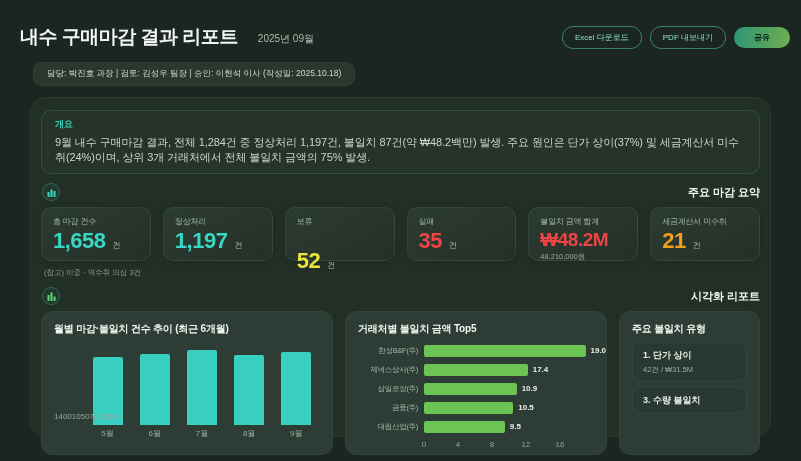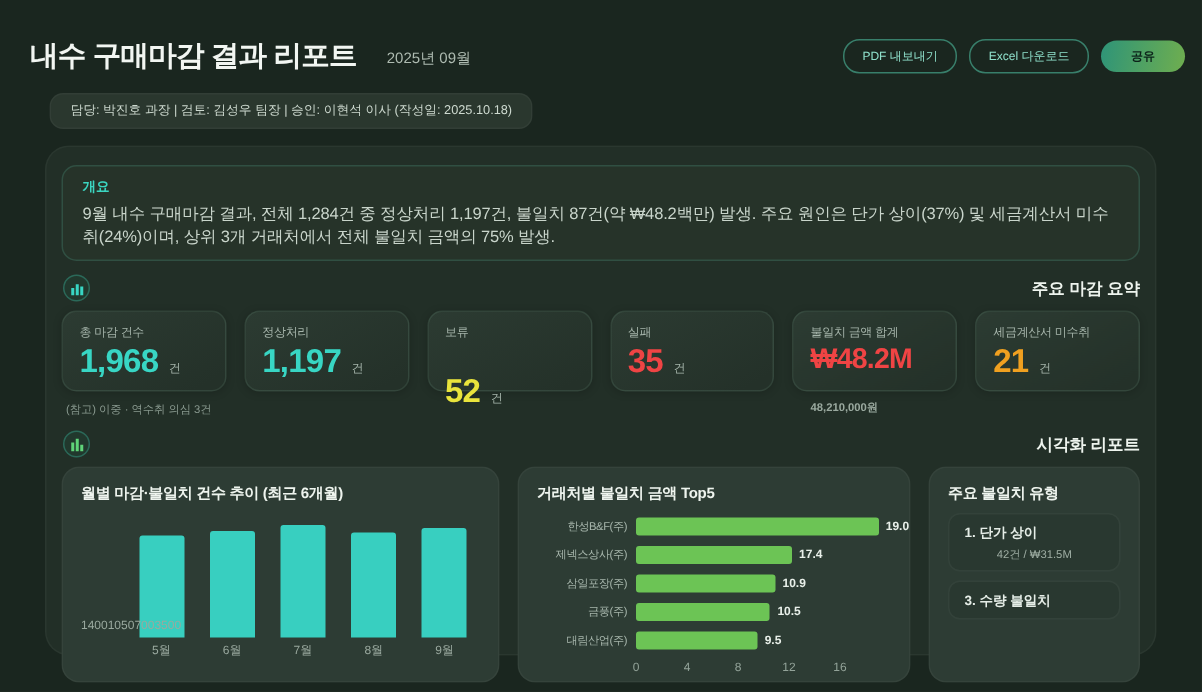--- a/index.html
+++ b/index.html
@@ -57,21 +57,21 @@
     height:54px; border-radius:10px; padding:8px 11px 7px;
     background:linear-gradient(150deg,#2c3b32 0%,#243129 90%);
     border:1px solid rgba(160,220,190,0.10);
     box-shadow:0 1px 6px rgba(0,0,0,0.18);
   }
   .kpi-label { font-size:8px; color:#a7b6ac; letter-spacing:-0.2px; white-space:nowrap; }
   .kpi-value-row { display:flex; align-items:baseline; margin-top:3px; }
   .kpi-value { font-size:22px; font-weight:bold; letter-spacing:-0.5px; line-height:1; }
   .kpi-value.small { font-size:19px; }
   .kpi-unit { font-size:8px; color:#a7b6ac; margin-left:7px; }
-  .kpi-sub { font-size:7.5px; color:#9aa99f; margin-top:18px;font-weight:bold; }
+  .kpi-sub { font-size:7.5px; color:#9aa99f; margin-top:3px; }
   .footnote { font-size:7.5px; color:#8a9a90; margin:7px 0 0 3px; }
   
   .panels { display:flex; gap:12px; margin-top:6px; }
   .panel {
     background:#2d3c34; border:1px solid rgba(255,255,255,0.04);
     border-radius:12px; height:144px; padding:10px 12px 8px; overflow:hidden;
   }
   .panel-title { font-size:10px; font-weight:bold; color:#eef4ee; letter-spacing:-0.2px; }
   .panel-monthly { width:292px; }
   .panel-top5 { width:262px; }
@@ -98,32 +98,32 @@
   .haxis { display:flex; margin-top:2px; }
   .haxis-spacer { width:66px; }
   .haxis-track { flex:1; position:relative; height:10px; font-size:8px; color:#93a399; }
   .haxis-track span { position:absolute; transform:translateX(-50%); }
   
   .type-card {
     margin-top:6px; background:#293830; border:1px solid rgba(255,255,255,0.05);
     border-radius:8px; padding:6px 10px 5px;
   }
   .type-name { font-size:9px; font-weight:bold; color:#e5ede7; }
-  .type-detail { font-size:7.5px; color:#9faea4; margin-top:3px;text-align:center; }
+  .type-detail { font-size:7.5px; color:#9faea4; margin-top:3px; }
 </style>
 </head>
 <body>
 
 <div class="header">
   <div class="title-row">
     <span class="page-title">내수 구매마감 결과 리포트</span>
     <span class="period">2025년 09월</span>
     <span class="spacer"></span>
+    <button class="btn btn-outline">Excel 다운로드</button>
     <button class="btn btn-outline">PDF 내보내기</button>
-    <button class="btn btn-outline">Excel 다운로드</button>
     <button class="btn btn-share">공유</button>
   </div>
   <div class="meta-badge">담당: 박진호 과장  |  검토: 김성우 팀장  |  승인: 이현석 이사 (작성일: 2025.10.18)</div>
 </div>
 
 <div class="container">
 
   <div class="overview-box">
     <div class="overview-label">개요</div>
     <div class="overview-text">9월 내수 구매마감 결과, 전체 1,284건 중 정상처리 1,197건, 불일치 87건(약 ₩48.2백만) 발생. 주요 원인은 단가 상이(37%) 및 세금계산서 미수취(24%)이며,  상위 3개 거래처에서 전체 불일치 금액의 75% 발생.</div>
@@ -137,21 +137,21 @@
           <rect x="6.5" y="3" width="2" height="6" fill="#38d6c4"></rect>
         </svg>
     </span>
     <span class="section-title">주요 마감 요약</span>
   </div>
 
   <div class="kpi-grid" id="kpi-grid">
       <div class="kpi-card">
         <div class="kpi-label">총 마감 건수</div>
         <div class="kpi-value-row">
-          <span class="kpi-value" style="color: rgb(56, 214, 196);">1,968</span>
+          <span class="kpi-value" style="color: rgb(56, 214, 196);">1,658</span>
           <span class="kpi-unit">건</span>
         </div>
       </div>
       <div class="kpi-card">
         <div class="kpi-label">정상처리</div>
         <div class="kpi-value-row">
           <span class="kpi-value" style="color: rgb(56, 214, 196);">1,197</span>
           <span class="kpi-unit">건</span>
         </div>
       </div>

